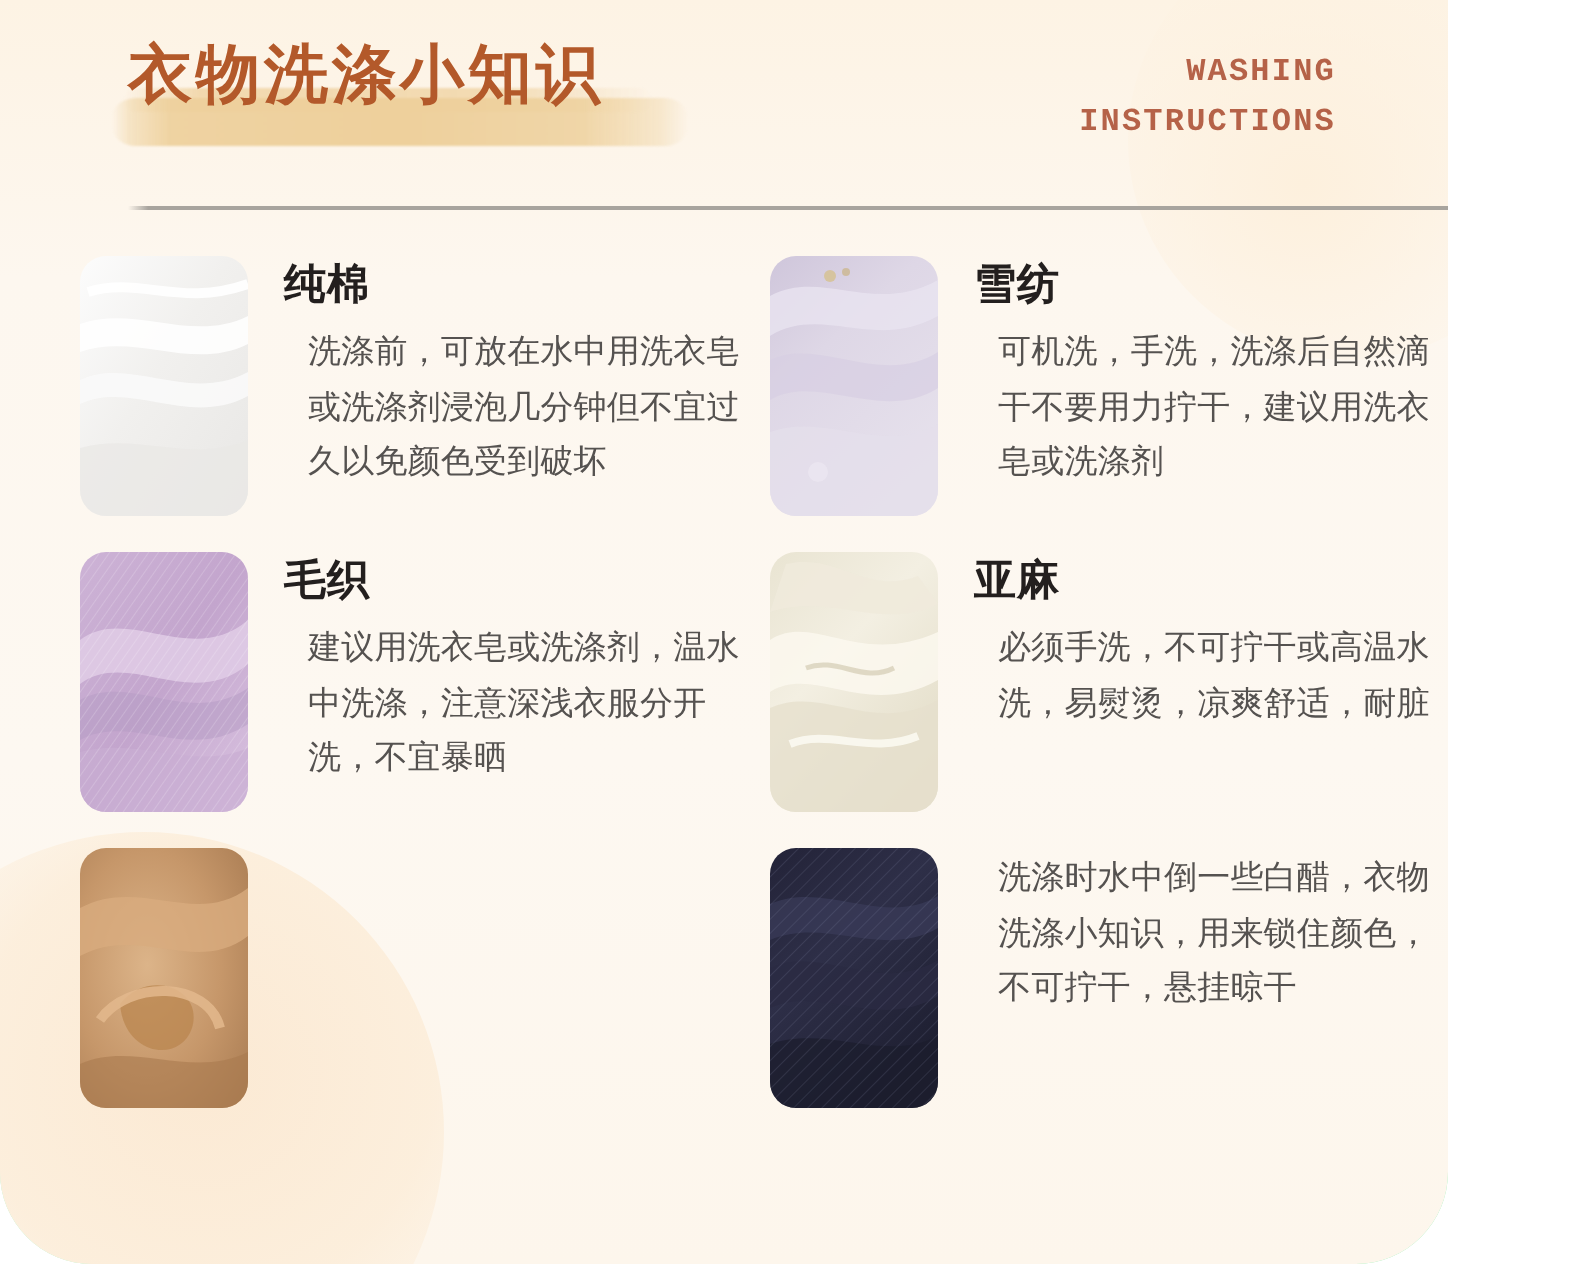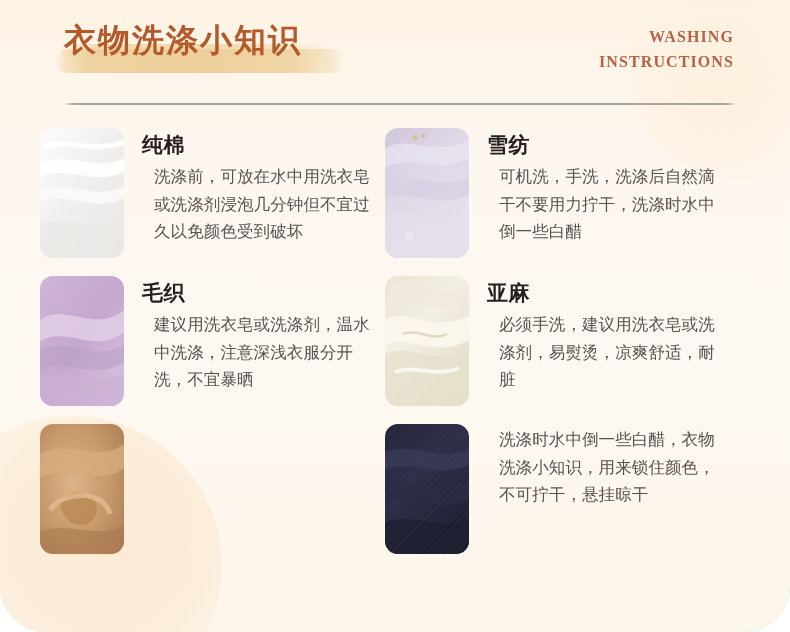--- a/index.html
+++ b/index.html
@@ -2,26 +2,26 @@
 <html><head>
 <meta charset="utf-8">
 <style>
   html, body {
     margin: 0;
     padding: 0;
     background: #ffffff;
   }
   #page {
     position: relative;
-    width: 790px;
+    width: 724px;
     height: 632px;
     background: #86efac;
     border-radius: 0 0 46px 46px;
     overflow: hidden;
-    font-family: Liberation Serif, serif;
+    font-family: Liberation Mono, monospace;
   }
   
   #page::before {
     content: "";
     position: absolute;
     inset: 0;
     background:
       linear-gradient(180deg, #fdf3e4 0%, #fdf7ef 22%, #fdf8f1 60%, #fdf6ec 100%);
     pointer-events: none;
   }
@@ -229,21 +229,21 @@
             <path d="M0 20 C26 6 52 30 84 12 L84 30 C52 48 26 24 0 40 Z" fill="#e9e4f0" opacity=".8"></path>
             <path d="M0 52 C24 40 56 66 84 48 L84 66 C56 84 24 58 0 72 Z" fill="#d7cfe2" opacity=".7"></path>
             <path d="M0 88 C28 78 56 100 84 84 L84 130 L0 130 Z" fill="#e4dfeb" opacity=".75"></path>
             <circle cx="30" cy="10" r="3" fill="#d6c08f" opacity=".8"></circle>
             <circle cx="38" cy="8" r="2" fill="#cbb484" opacity=".7"></circle>
             <circle cx="24" cy="108" r="5" fill="#efeaf4" opacity=".6"></circle>
           </svg>
         </div>
         <div class="card-body">
           <div class="card-title">雪纺</div>
-          <div class="card-desc">可机洗，手洗，洗涤后自然滴干不要用力拧干，洗涤时水中倒一些白醋</div>
+          <div class="card-desc">可机洗，手洗，洗涤后自然滴干不要用力拧干，建议用洗衣皂或洗涤剂</div>
         </div>
       </div>
 
       <div class="card">
         <div class="thumb">
           <svg viewBox="0 0 84 130" preserveAspectRatio="none" aria-hidden="true">
             <defs>
               <linearGradient id="gW" x1="0" y1="0" x2="1" y2="1">
                 <stop offset="0%" stop-color="#cdb3d6"></stop>
                   <stop offset="50%" stop-color="#c3a5cd"></stop>
@@ -280,21 +280,21 @@
             <rect width="84" height="130" fill="url(#gL)"></rect>
             <path d="M8 6 C34 0 48 22 74 12 L84 26 C56 40 30 20 0 30 Z" fill="#efeadb" opacity=".9"></path>
             <path d="M0 44 C22 30 44 58 84 40 L84 64 C48 84 22 56 0 70 Z" fill="#fbf8ef" opacity=".85"></path>
             <path d="M0 78 C26 66 52 92 84 74 L84 130 L0 130 Z" fill="#e6e0cd" opacity=".8"></path>
             <path d="M18 58 C34 52 46 66 62 58" stroke="#d8d1ba" stroke-width="2.5" fill="none" opacity=".8"></path>
             <path d="M10 96 C30 88 50 102 74 92" stroke="#fbf9f1" stroke-width="4" fill="none" opacity=".9"></path>
           </svg>
         </div>
         <div class="card-body">
           <div class="card-title">亚麻</div>
-          <div class="card-desc">必须手洗，建议用洗衣皂或洗涤剂，易熨烫，凉爽舒适，耐脏</div>
+          <div class="card-desc">必须手洗，不可拧干或高温水洗，易熨烫，凉爽舒适，耐脏</div>
         </div>
       </div>
 
       <div class="card">
         <div class="thumb">
           <svg viewBox="0 0 84 130" preserveAspectRatio="none" aria-hidden="true">
             <defs>
               <radialGradient id="gN" cx="40%" cy="45%" r="80%">
                 <stop offset="0%" stop-color="#dcb489"></stop>
                   <stop offset="55%" stop-color="#c6976a"></stop>

